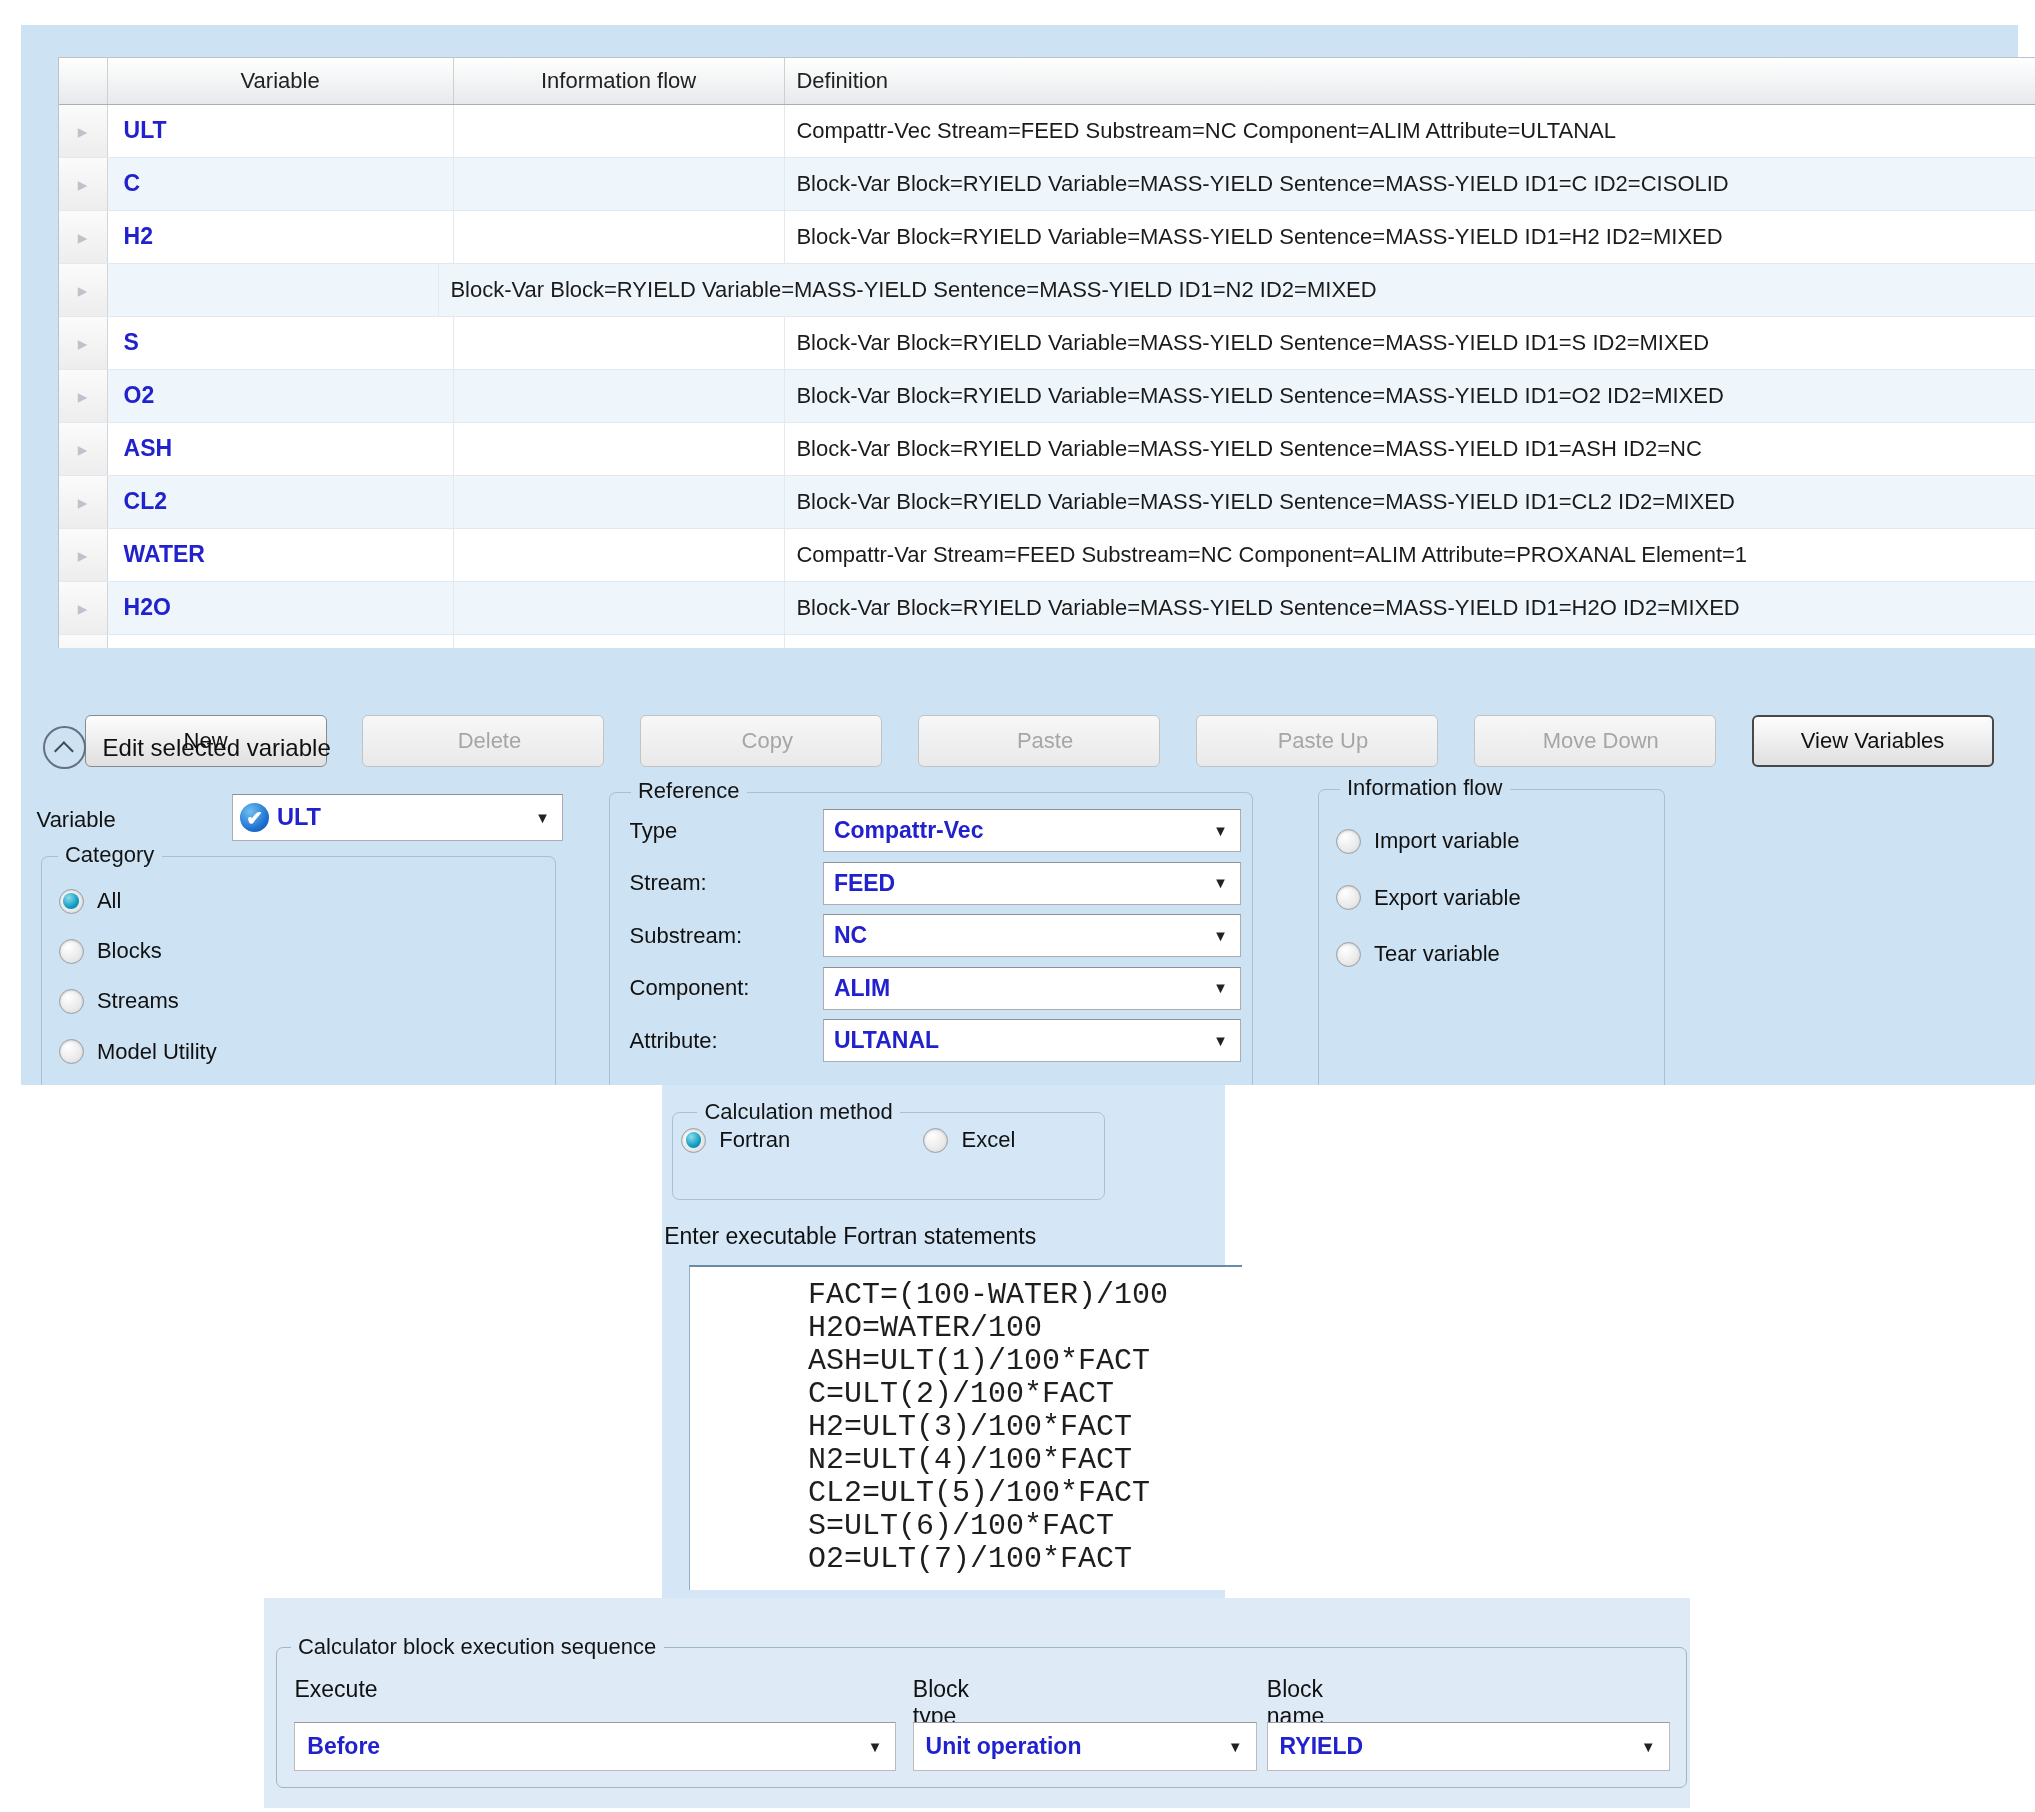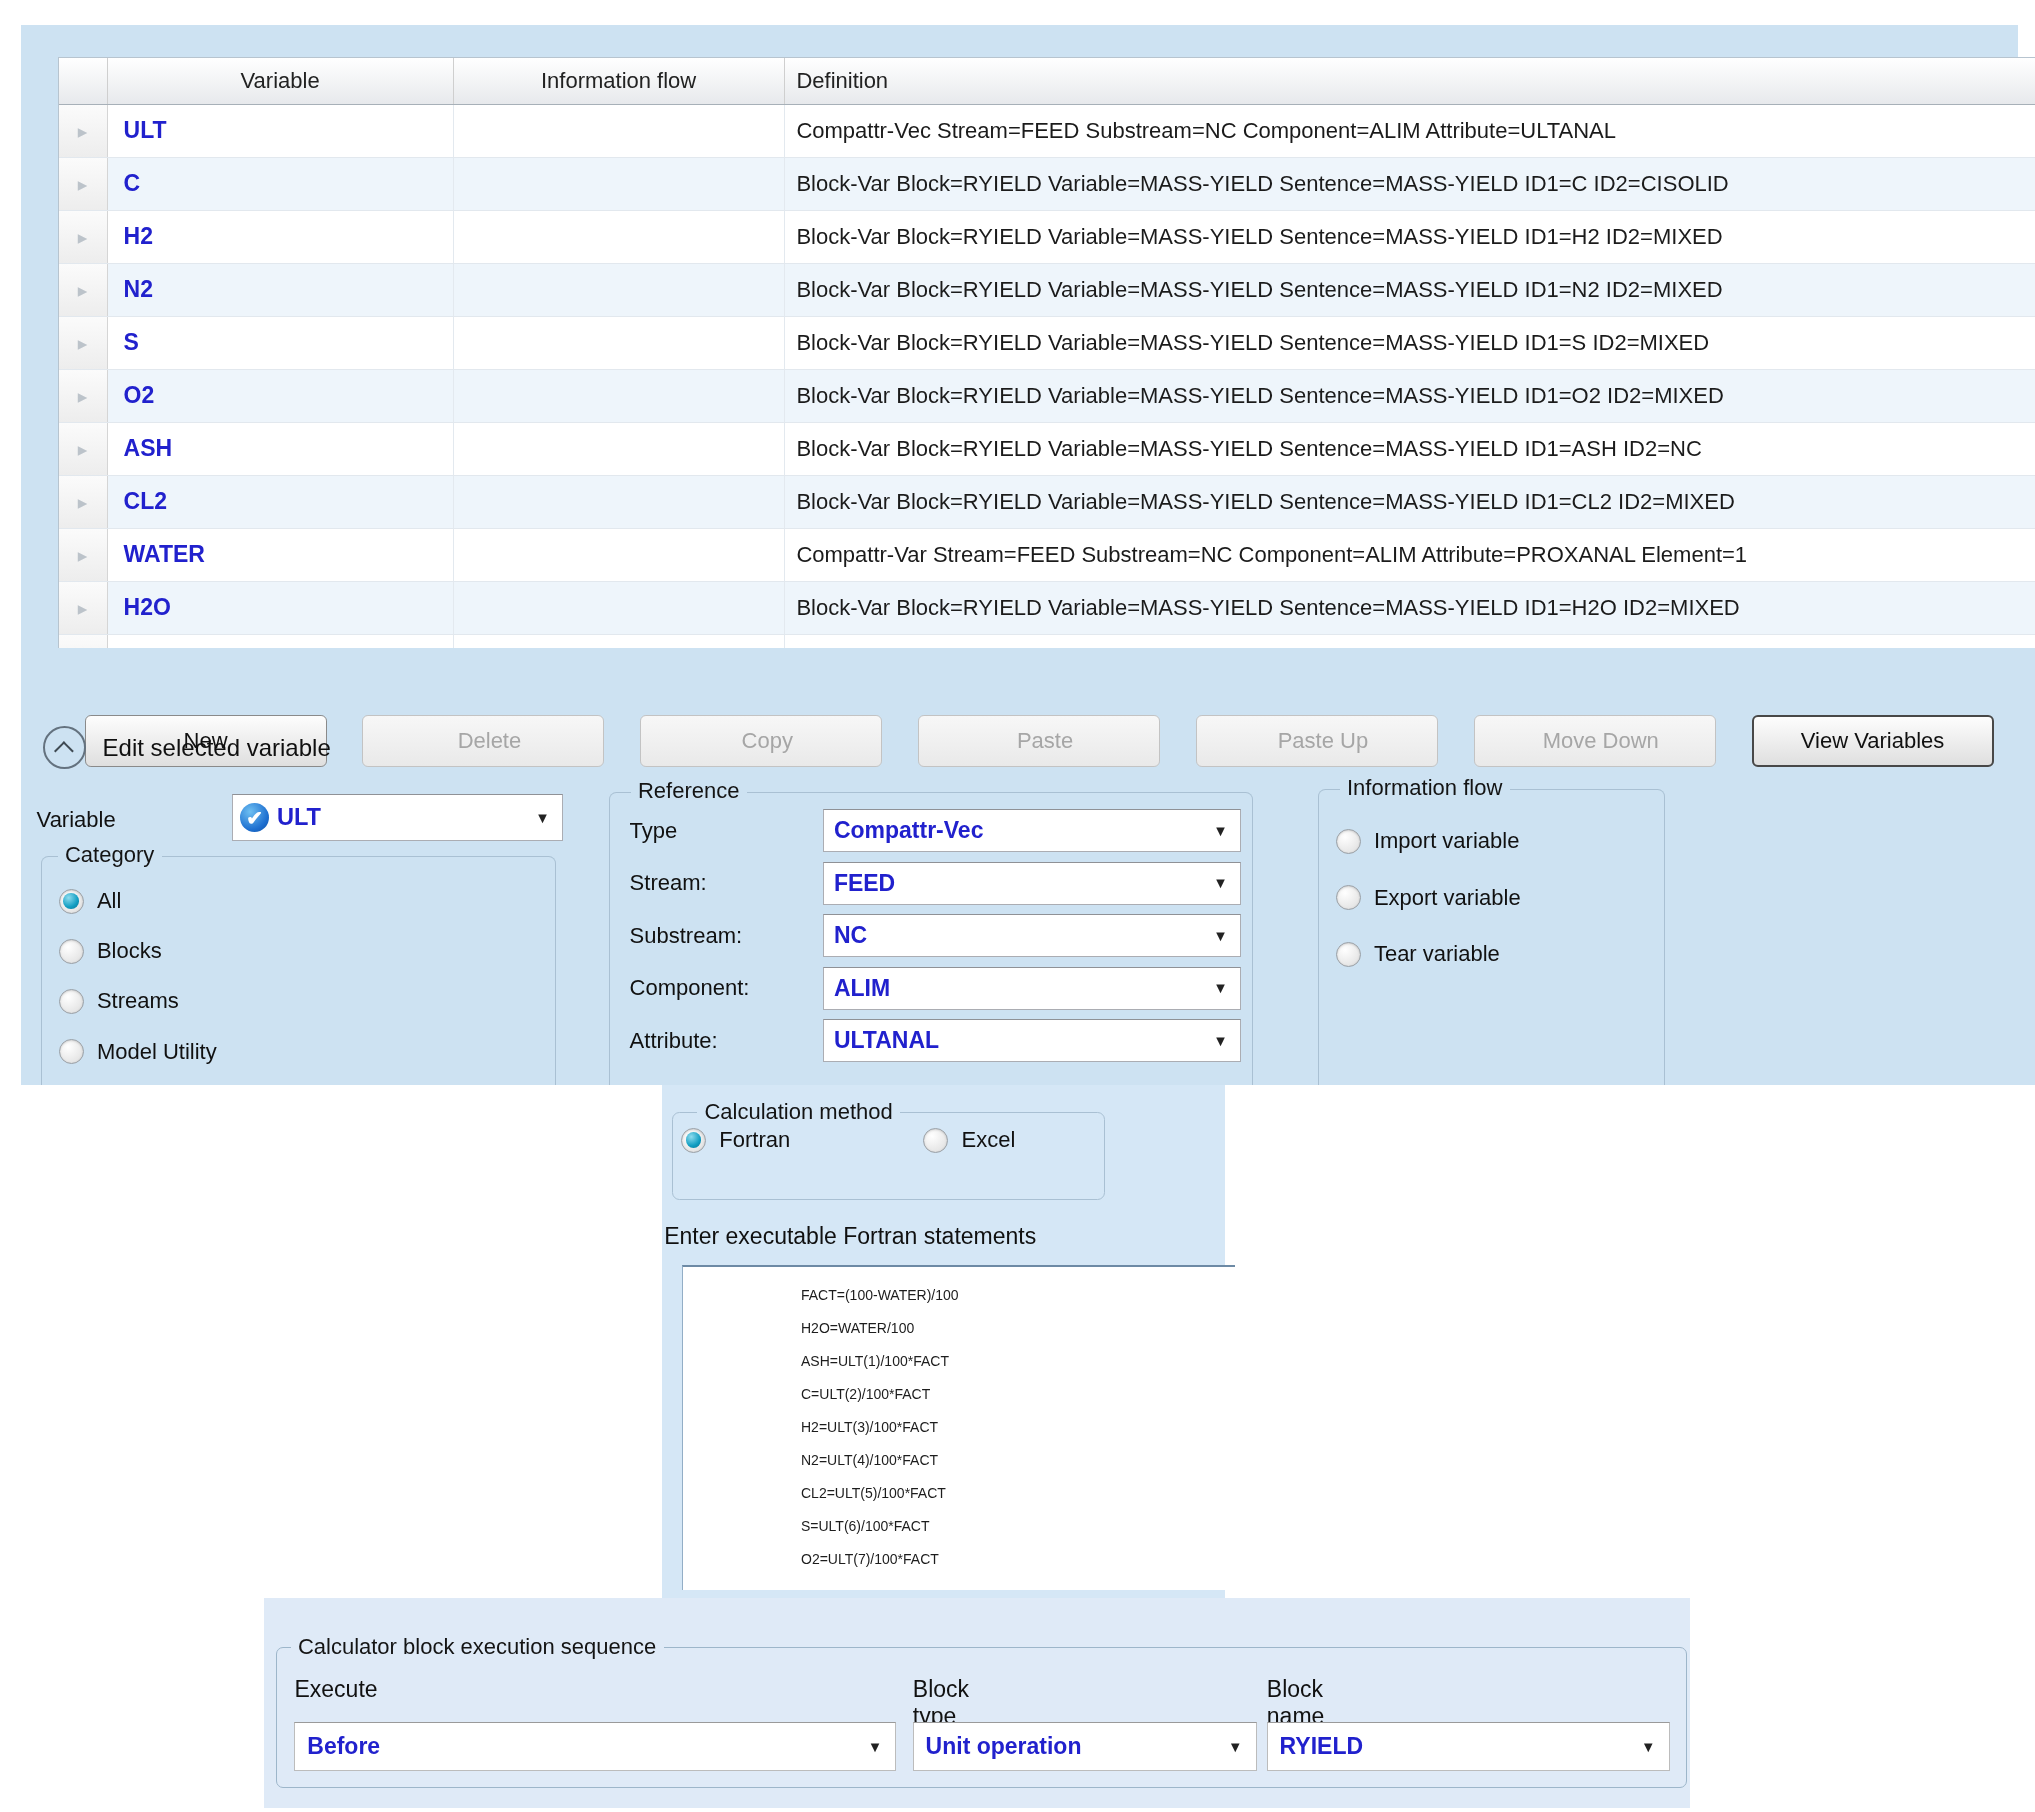--- a/index.html
+++ b/index.html
@@ -79,23 +79,23 @@
 
   #infoflow-box{left:1297px;top:141px;width:347px;height:296px;}
   #infoflow-legend{left:1319px;top:127px;}
 
   
   #mid-band{left:662px;top:1085px;width:563px;height:513px;background:#d5e7f6;}
   #calc-box{left:9.6px;top:27px;width:433px;height:88px;border:1.5px solid #a9c0d3;border-radius:7.4px;box-sizing:border-box;position:absolute;}
   #calc-legend{left:35px;top:14px;background:#d5e7f6;}
   #calc-options{left:19px;top:42px;position:absolute;display:flex;gap:133px;}
   #statements-label{left:2.2px;top:138px;font-size:23px;color:#101010;}
-  #code-box{left:20px;top:180px;width:553px;height:325px;background:#fff;box-sizing:border-box;
+  #code-box{left:27px;top:180px;width:553px;height:325px;background:#fff;box-sizing:border-box;
             border-top:2.9px solid #6d8aa5;border-left:1.5px solid #93aec6;
-            padding:11.8px 0 0 118px;font-family:Liberation Sans, sans-serif;font-size:14px;line-height:33px;color:#1d1d1d;}
+            padding:11.8px 0 0 118px;font-family:Liberation Mono, monospace;font-size:30px;line-height:33px;color:#1d1d1d;}
   .code-line{white-space:pre;}
 
   
   #bottom-band{left:264px;top:1598px;width:1426px;height:210px;background:#dfeaf7;}
   #exec-box{left:11.8px;top:49px;width:1411px;height:141px;border:1.5px solid #9db6ca;border-radius:7px;box-sizing:border-box;position:absolute;}
   #exec-legend{left:26.5px;top:36px;background:#dfeaf7;}
   .exec-field{position:absolute;}
   .exec-label{font-size:23px;color:#111;position:absolute;top:28px;left:0;}
   .dd{position:absolute;top:74px;height:49px;background:#fff;border:0.7px solid #bcbcbc;border-top:1.5px solid #9a9a9a;
       box-sizing:border-box;display:flex;align-items:center;padding-left:11.8px;}
@@ -140,21 +140,20 @@
               <span class="tri">▸</span>
             </div>
             <div class="cell var">H2</div>
             <div class="cell flow"></div>
             <div class="cell def">Block-Var Block=RYIELD Variable=MASS-YIELD Sentence=MASS-YIELD ID1=H2 ID2=MIXED</div>
           </div>
           <div class="trow alt">
             <div class="cell sel">
               <span class="tri">▸</span>
             </div>
-            <div class="cell var">N2</div>
             <div class="cell flow"></div>
             <div class="cell def">Block-Var Block=RYIELD Variable=MASS-YIELD Sentence=MASS-YIELD ID1=N2 ID2=MIXED</div>
           </div>
           <div class="trow">
             <div class="cell sel">
               <span class="tri">▸</span>
             </div>
             <div class="cell var">S</div>
             <div class="cell flow"></div>
             <div class="cell def">Block-Var Block=RYIELD Variable=MASS-YIELD Sentence=MASS-YIELD ID1=S ID2=MIXED</div>

